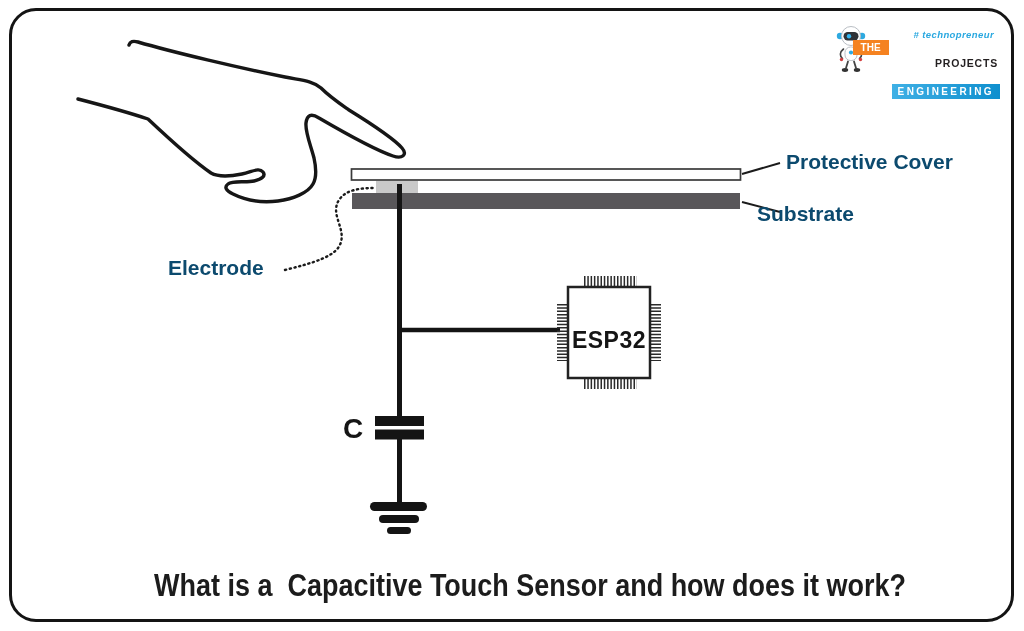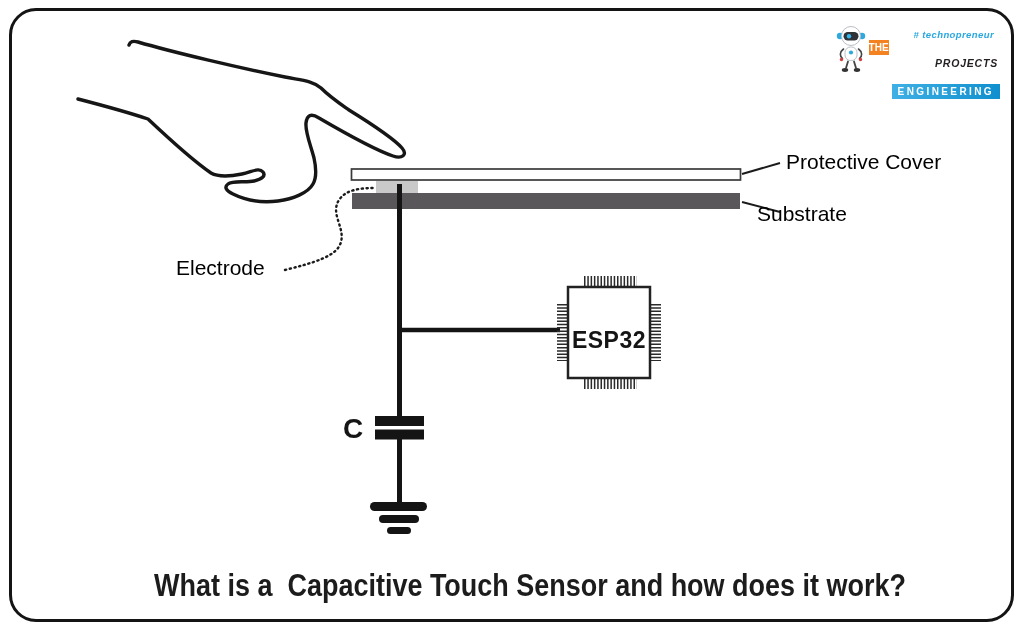--- a/index.html
+++ b/index.html
@@ -5,21 +5,21 @@
   html,body{margin:0;padding:0;background:#fff;}
   #stage{
     position:relative;width:1024px;height:631px;background:#fff;overflow:hidden;
     font-family:"Liberation Sans","DejaVu Sans",sans-serif;color:#1b1b1b;
   }
   .frame{
     position:absolute;left:9px;top:8px;width:999px;height:608px;
     border:3.2px solid #141414;border-radius:27px;pointer-events:none;
   }
   .abs{position:absolute;}
-  .lbl{font-weight:400;font-size:21px;color:#000000;white-space:nowrap;}
+  .lbl{font-weight:700;font-size:21px;color:#0c4a6e;white-space:nowrap;}
   .chip-label{
     position:absolute;left:568px;top:287px;width:82px;height:107px;
     display:flex;align-items:center;justify-content:center;
     font-weight:700;font-size:23px;letter-spacing:.5px;color:#151515;
   }
   .cap-label{position:absolute;left:343px;top:413px;font-weight:700;font-size:28px;color:#151515;}
   .title{
     position:absolute;left:18px;top:568px;width:1024px;text-align:center;
     font-weight:700;font-size:31px;color:#1c1c1c;white-space:pre;
     transform:scaleX(.87);transform-origin:50% 50%;
@@ -29,25 +29,25 @@
   .logo .robot{position:absolute;left:0;top:1px;}
   .logo .tagline{
     position:absolute;right:6px;top:5px;font-size:9.5px;font-style:italic;font-weight:700;
     letter-spacing:.4px;white-space:nowrap;
   }
   .logo .row{position:absolute;right:0;top:16px;display:flex;gap:3px;}
   .logo .box{
     height:15px;display:flex;align-items:center;justify-content:center;
     color:#fff;font-weight:700;font-size:10px;
   }
-  .logo .box-the{padding:0 0;}
+  .logo .box-the{padding:0 8px;}
   .logo .box-eng{padding:0 6px;letter-spacing:2.4px;margin-top:44px;}
   .logo .projects{
     position:absolute;right:2px;top:33px;font-weight:800;font-size:10.5px;
-    letter-spacing:.8px;white-space:nowrap;font-style:italic;
+    letter-spacing:.8px;white-space:nowrap;
   }
 </style>
 </head>
 <body>
 
 <div id="stage">
 
   <div class="frame"></div>
 
   <svg class="abs" style="left:0;top:0;" width="1024" height="631" viewBox="0 0 1024 631">
@@ -107,21 +107,21 @@
     <path d="M 285,270 C 312,263 337,257 341,242 C 345,227 330,214 339,200 C 346,189 362,188 376,188" fill="none" stroke="#1b1b1b" stroke-width="2.4" stroke-linecap="round" stroke-dasharray="1.2 3.6"></path>
 
     <line x1="742" y1="174" x2="780" y2="163" stroke="#1b1b1b" stroke-width="2"></line>
     <line x1="742" y1="202" x2="780" y2="212" stroke="#1b1b1b" stroke-width="2"></line>
   </svg>
 
   <div class="abs lbl" style="left:786px;top:150px;">Protective Cover</div>
 
   <div class="abs lbl" style="left:757px;top:202px;">Substrate</div>
 
-  <div class="abs lbl" style="left:176px;top:256px;">Electrode</div>
+  <div class="abs lbl" style="left:168px;top:256px;">Electrode</div>
 
   <div class="chip-label">ESP32</div>
 
   <div class="cap-label">C</div>
 
   <div class="title">What is a  Capacitive Touch Sensor and how does it work?</div>
 
   <div class="logo">
     <svg class="robot" width="30" height="50" viewBox="0 0 30 50">
       <circle cx="4" cy="11" r="3.2" fill="#2DA9E0"></circle>

